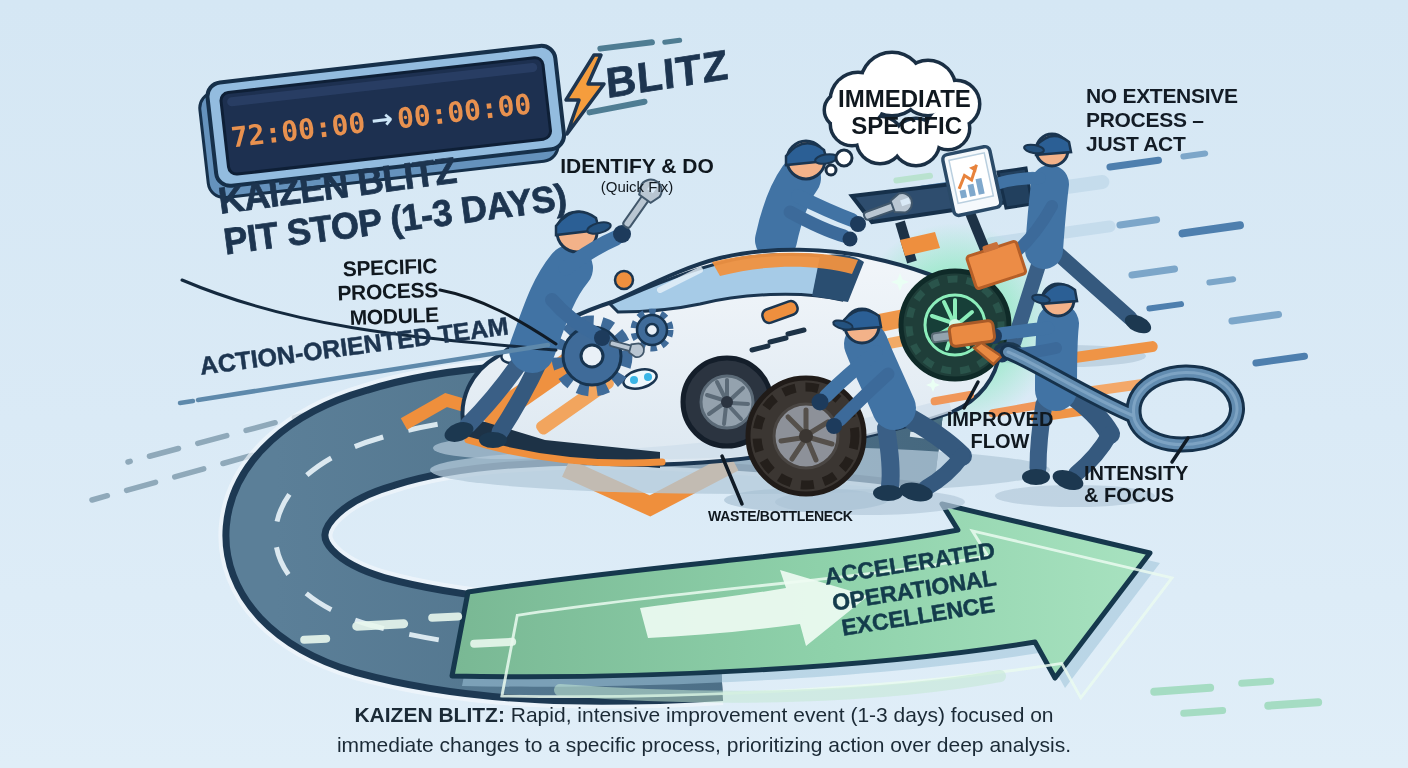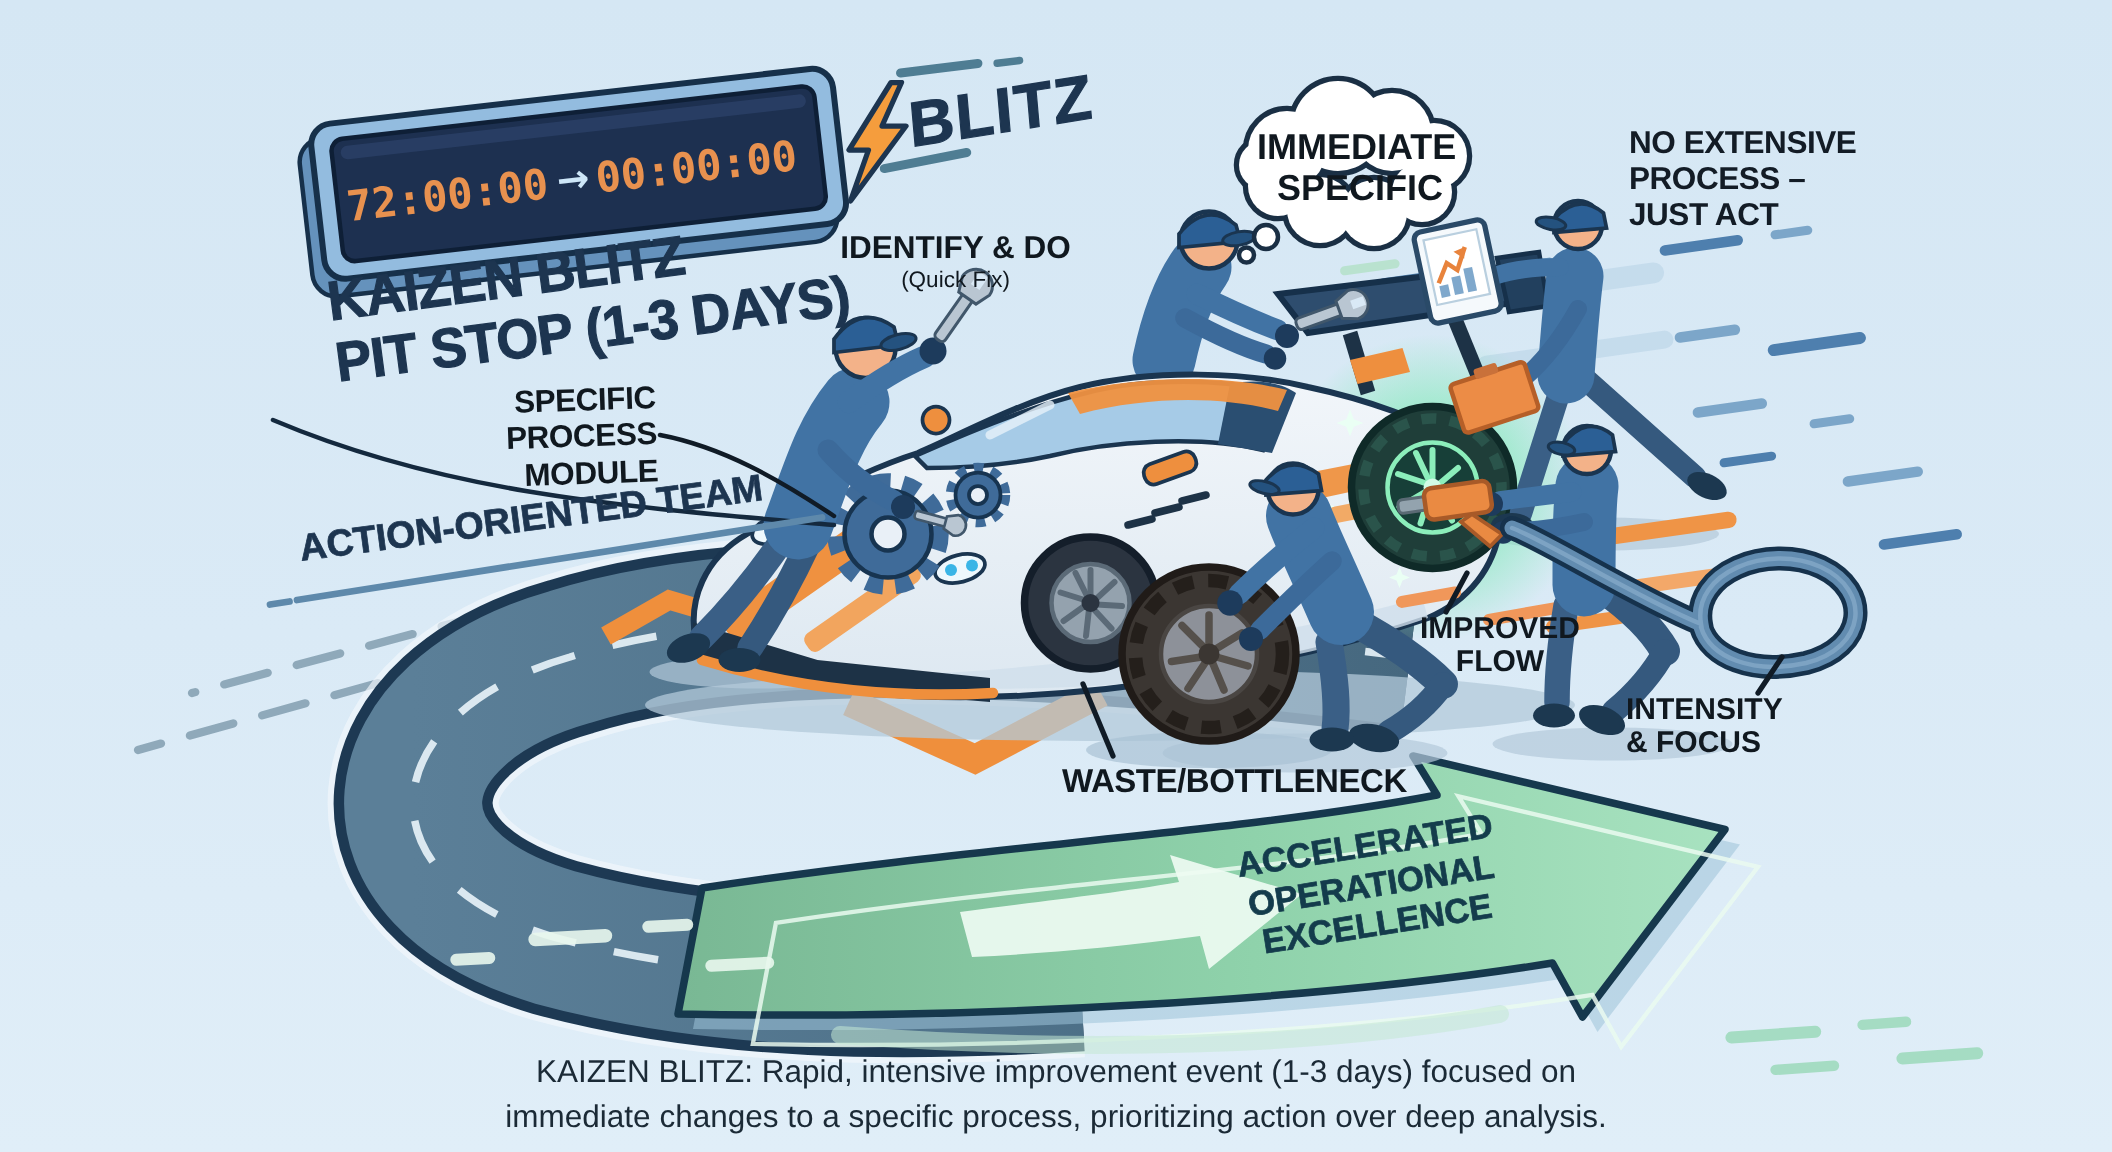--- a/index.html
+++ b/index.html
@@ -20,26 +20,26 @@
   #specific-process{left:318px;top:256px;width:120px;text-align:right;font-size:21px;
     line-height:1.16;transform:rotate(-2deg);letter-spacing:-0.3px;}
   #action-team{left:198px;top:352px;font-size:25px;color:#1d3550;
     transform:rotate(-7.5deg);transform-origin:left top;-webkit-text-stroke:0.5px #1d3550;}
   #identify{left:552px;top:154px;width:170px;text-align:center;font-size:21px;line-height:1.15;}
   #identify .sub{font-weight:400;font-size:15px;}
   #thought-text{left:838px;top:86px;width:124px;text-align:right;font-size:24px;line-height:1.12;}
   #analysis{left:1086px;top:84px;font-size:21px;line-height:1.14;letter-spacing:-0.3px;color:#131c26;}
   #improved{left:944px;top:408px;width:112px;text-align:center;font-size:20px;line-height:1.12;}
   #intensity{left:1084px;top:462px;width:112px;font-size:20px;line-height:1.12;}
-  #waste{left:708px;top:508px;font-size:22px;letter-spacing:-0.3px;}
+  #waste{left:708px;top:508px;font-size:14px;letter-spacing:-0.3px;}
   #arrow-text{left:798px;top:550px;width:232px;text-align:center;font-size:23px;line-height:1.16;
     color:#143c4c;transform:rotate(-9deg);-webkit-text-stroke:0.5px #143c4c;}
   #caption{left:314px;top:700px;width:780px;text-align:center;font-size:21px;line-height:1.42;
     color:#1b2a36;font-weight:400;white-space:normal;}
-  #caption .term{font-weight:400;}
+  #caption .term{font-weight:700;}
   .clock-digits{font-family:"DejaVu Sans Mono",monospace;font-weight:bold;}
 </style>
 </head>
 <body>
 
 <div id="stage">
 
 <svg id="scene" width="1408" height="768" viewBox="0 0 1408 768">
   <defs>
     <linearGradient id="arrowGrad" x1="0" y1="0" x2="1" y2="0">

